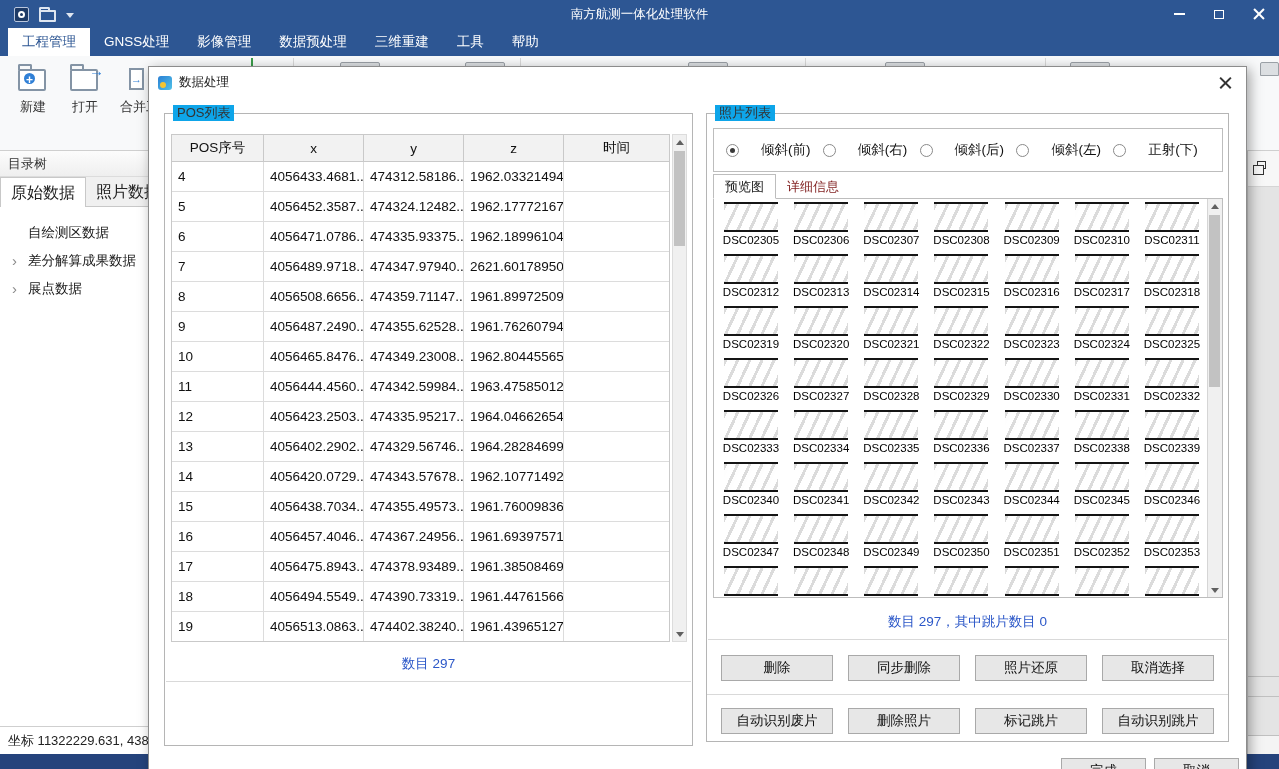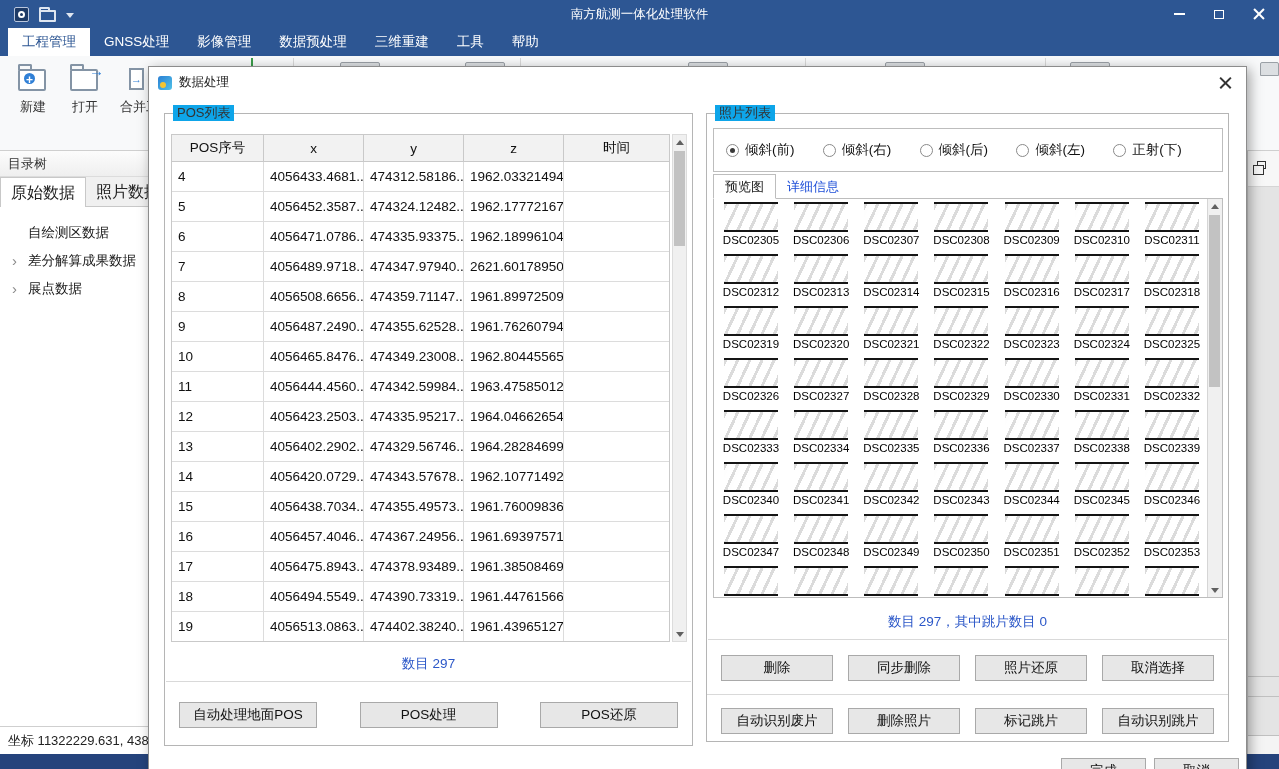--- a/index.html
+++ b/index.html
@@ -115,28 +115,28 @@
   .wbtn{height:26px;background:#e7e7e7;border:1px solid #a9a9a9;font-size:13.5px;color:#111;display:flex;align-items:center;justify-content:center;white-space:nowrap;}
   .btnrow{position:absolute;left:0;right:0;display:flex;align-items:center;justify-content:space-between;padding:0 14px;}
   .posbtns{top:569px;height:64px;}
   .posbtns .wbtn{width:138px;}
   .photorow1{top:527px;height:54px;border-bottom:1px solid #d9d9d9;}
   .photorow2{top:582px;height:49px;}
   .photorow1 .wbtn,.photorow2 .wbtn{width:112px;}
 
   
   .radiopanel{position:absolute;left:6px;top:14px;right:5px;height:44px;border:1px solid #bdbdbd;display:flex;align-items:center;padding:0 12px;}
-  .radioitem{flex:1;display:flex;align-items:center;gap:6px;}
+  .radioitem{flex:1;display:flex;align-items:center;gap:22px;}
   .radio{width:13px;height:13px;border:1px solid #8a8a8a;border-radius:50%;background:#fff;position:relative;flex:none;}
   .radioitem.selected .radio::after{content:'';position:absolute;inset:3px;border-radius:50%;background:#3a3a3a;}
   .radioitem span.rlab{font-size:13.5px;color:#111;white-space:nowrap;}
   .phototabs{position:absolute;left:6px;top:60px;height:24px;display:flex;align-items:flex-end;}
   .ptab{padding:0 11px;font-size:13px;line-height:23px;color:#222;}
   .ptab.active{border:1px solid #bdbdbd;border-bottom:1px solid #fff;background:#fff;position:relative;z-index:2;margin-bottom:-1px;}
-  .ptab.disabled{color:#1d4ed8;margin-top:36px;}
+  .ptab.disabled{color:#7f1d1d;margin-top:36px;}
   .gridbox{position:absolute;left:6px;top:84px;right:5px;height:400px;border:1px solid #bdbdbd;display:flex;background:#fff;}
   .gridscroll{flex:1;overflow:hidden;padding:3px 2px 0 4px;}
   .photogrid{display:flex;flex-wrap:wrap;justify-content:space-between;}
   .pcell{width:66px;margin-bottom:6px;}
   .thumb{width:54px;height:30px;margin:0 auto;border-top:2px solid #151515;border-bottom:2px solid #151515;}
   .plabel{height:16px;line-height:16px;font-size:11.5px;text-align:center;color:#000;white-space:nowrap;}
   .gridvs{margin-left:0;border:none;border-left:1px solid #d5d5d5;}
 
   
   .i0 .thumb{background:linear-gradient(112deg,#6f5d45,#8a7757 30%,#a39274 45%,#5f6b46 62%,#74654a);}
@@ -423,25 +423,20 @@
             </div>
           <div class="sthumb pos-thumb"></div>
           <div class="sarrow down">
               <div class="tri-down"></div>
             </div>
         </div>
       </div>
 
       <div class="countbar cb-pos">数目 297</div>
 
-      <div class="btnrow posbtns">
-        <div class="wbtn i0">自动处理地面POS</div>
-          <div class="wbtn i1">POS处理</div>
-          <div class="wbtn i2">POS还原</div>
-      </div>
     </div>
 
     <div class="groupbox gb-photo">
       <span class="gb-label">照片列表</span>
 
       <div class="radiopanel">
 
           <label class="radioitem i0 selected">
             <span class="radio"></span>
             <span class="rlab">倾斜(前)</span>

